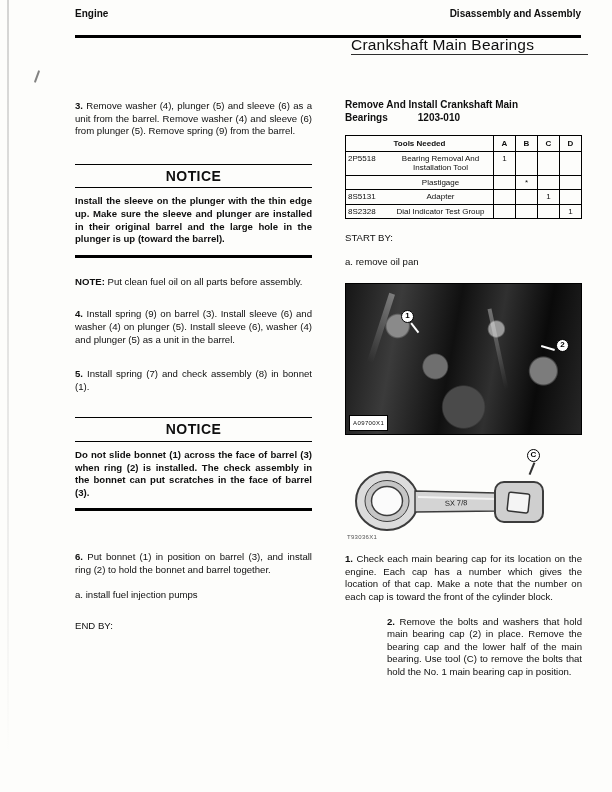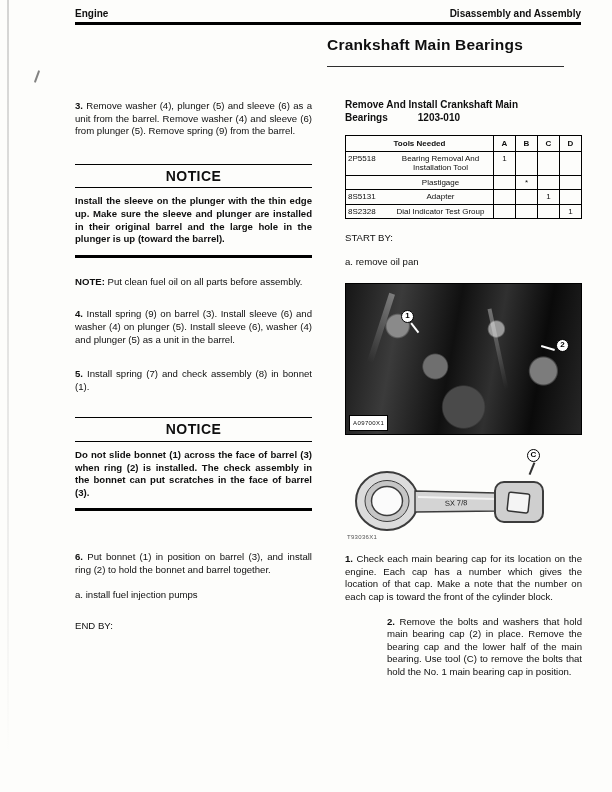--- a/index.html
+++ b/index.html
@@ -3,24 +3,24 @@
 <meta charset="utf-8">
 <style>
   html,body{margin:0;padding:0;background:#e8e8e8;}
   .page{position:relative;width:612px;height:792px;background:#fdfdfb;font-family:"Liberation Sans",sans-serif;color:#0f0f0f;overflow:hidden;margin:0 auto;}
 
   
   .scan-edge{position:absolute;left:7px;top:0;width:1.5px;height:792px;background:linear-gradient(to bottom,#888 0%,#aaa 35%,#ccc 65%,transparent 95%);opacity:.35;}
   .scan-mark{position:absolute;left:36px;top:70px;width:2px;height:13px;background:#5a5a5a;transform:rotate(20deg);border-radius:2px;opacity:.75;}
 
   
-  .header{position:absolute;left:75px;top:8px;width:506px;display:flex;justify-content:space-between;align-items:flex-end;font-size:10px;font-weight:bold;border-bottom:3.5px solid #000;padding-bottom:3px;}
-
-  
-  .title{position:absolute;left:327px;top:36px;width:237px;margin:0;font-size:15.5px;line-height:18px;font-weight:bold;letter-spacing:.2px;padding-bottom:12px;border-bottom:1px solid #2e2e2e;}
+  .header{position:absolute;left:75px;top:8px;width:506px;display:flex;justify-content:space-between;align-items:flex-end;font-size:10px;font-weight:bold;border-bottom:3.5px solid #000;padding-bottom:16px;}
+
+  
+  .title{position:absolute;left:351px;top:36px;width:237px;margin:0;font-size:15.5px;line-height:18px;font-weight:normal;letter-spacing:.2px;padding-bottom:0;border-bottom:1px solid #2e2e2e;}
 
   
   .col{position:absolute;top:100px;width:237px;font-size:9.6px;line-height:12.6px;}
   .col-left{left:75px;}
   .col-right{left:345px;top:98px;}
 
   .para{margin:0;text-align:justify;}
   .num{font-weight:bold;}
 
   

